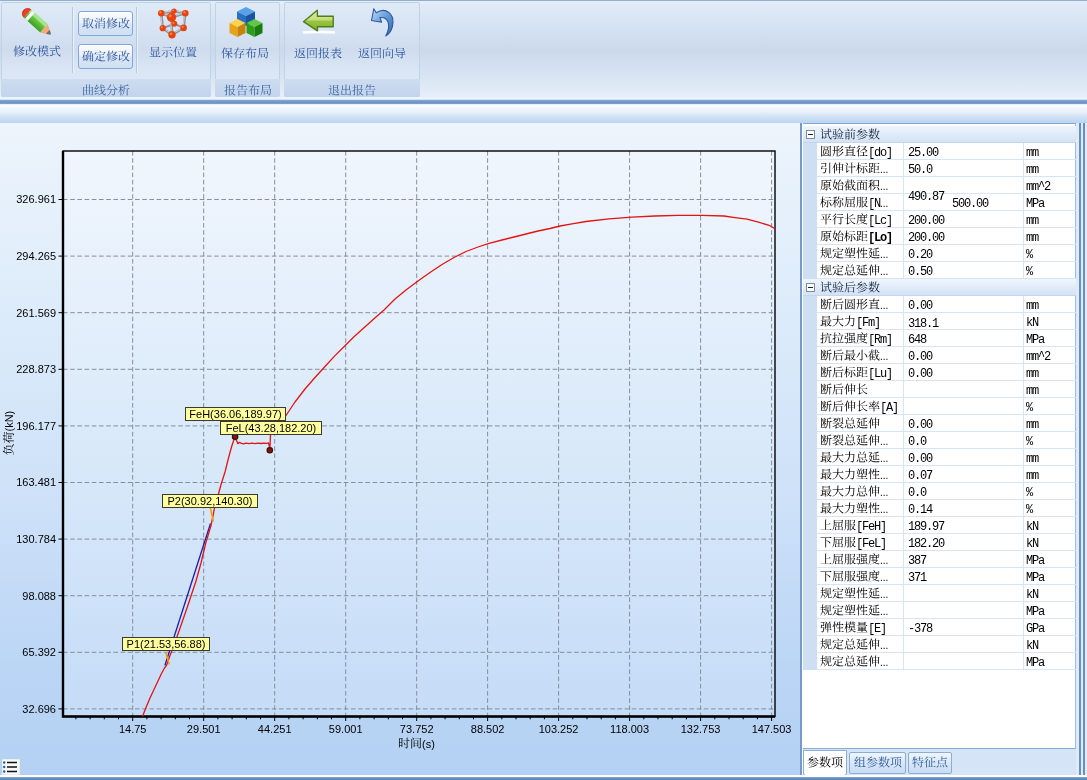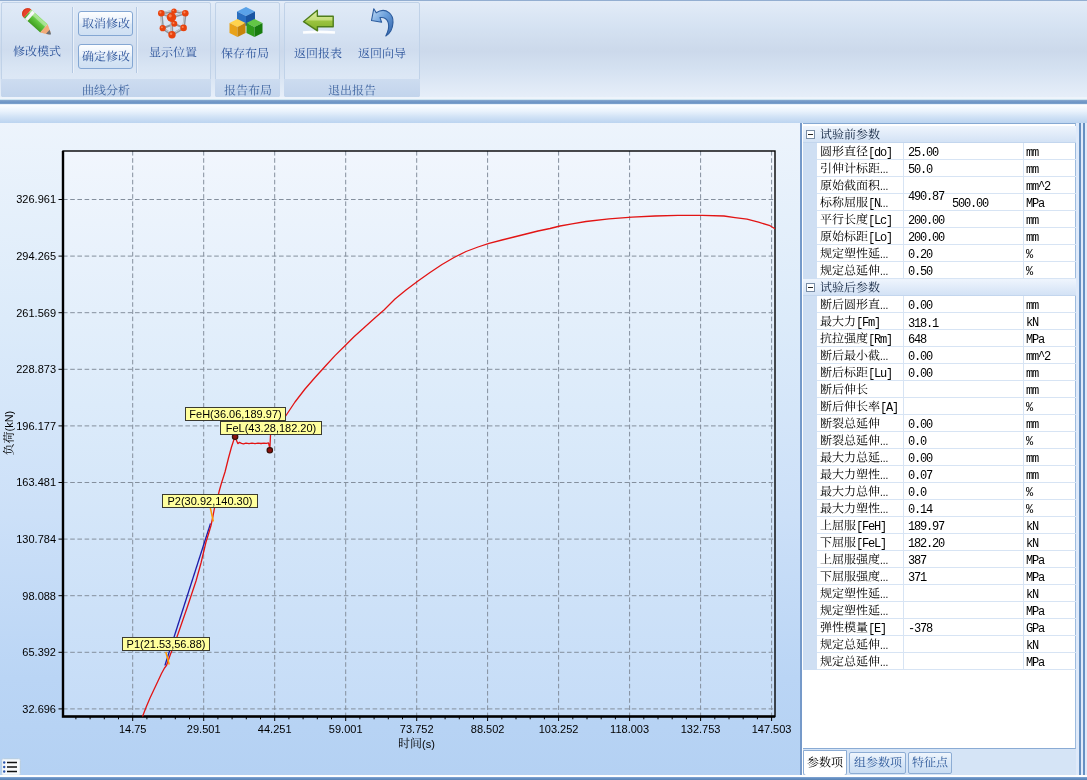--- a/index.html
+++ b/index.html
@@ -487,21 +487,21 @@
     </div>
     <div class="abs" style="left:1026px;top:213px;">
       <svg class="tx " style="color:#000;" width="12" height="12" viewBox="0 0 12 12">
         <text x="0.0" y="10.6" font-family="Liberation Mono" font-size="12" letter-spacing="-1.20">mm</text>
       </svg>
     </div>
     <div class="abs" style="left:803px;top:228px;width:14px;height:17px;background:#cfdff3;"></div>
     <div class="abs" style="left:817px;top:244px;width:259px;height:1px;background:#d7e4f4;"></div>
     <div class="abs" style="left:903px;top:228px;width:1px;height:17px;background:#d7e4f4;"></div>
     <div class="abs" style="left:1023px;top:228px;width:1px;height:17px;background:#d7e4f4;"></div>
-    <div class="abs" style="left:820px;top:230px;">
+    <div class="abs" style="left:820px;top:230px;font-weight:bold;">
       <svg class="tx " style="color:#000;" width="72" height="12" viewBox="0 0 72 12">
         <use href="#u539f" transform="translate(0.0 0) scale(0.0120)"></use>
         <use href="#u59cb" transform="translate(12.0 0) scale(0.0120)"></use>
         <use href="#u6807" transform="translate(24.0 0) scale(0.0120)"></use>
         <use href="#u8ddd" transform="translate(36.0 0) scale(0.0120)"></use>
         <text x="48.0" y="10.6" font-family="Liberation Mono" font-size="12" letter-spacing="-1.20">[Lo]</text>
       </svg>
     </div>
     <div class="abs" style="left:908px;top:230px;">
       <svg class="tx " style="color:#000;" width="36" height="12" viewBox="0 0 36 12">

